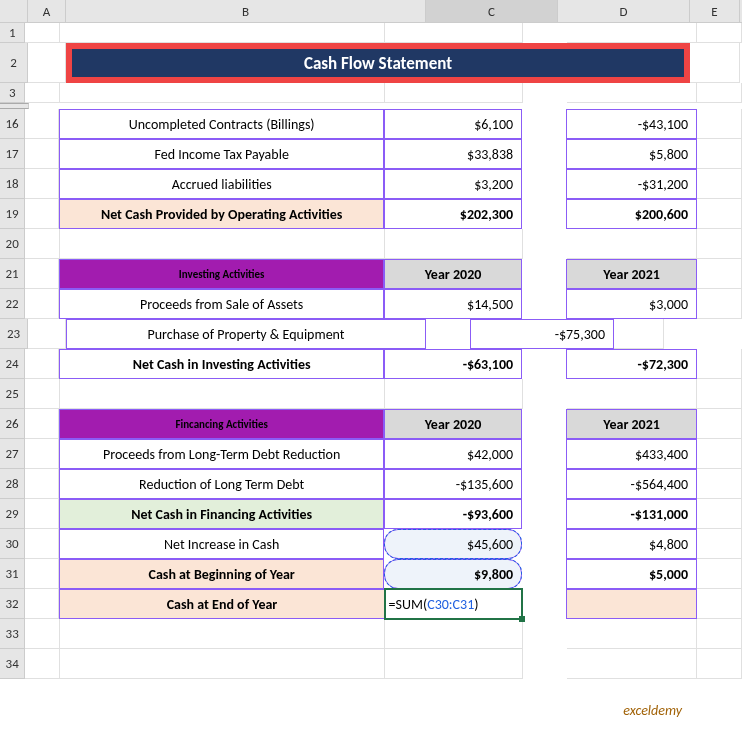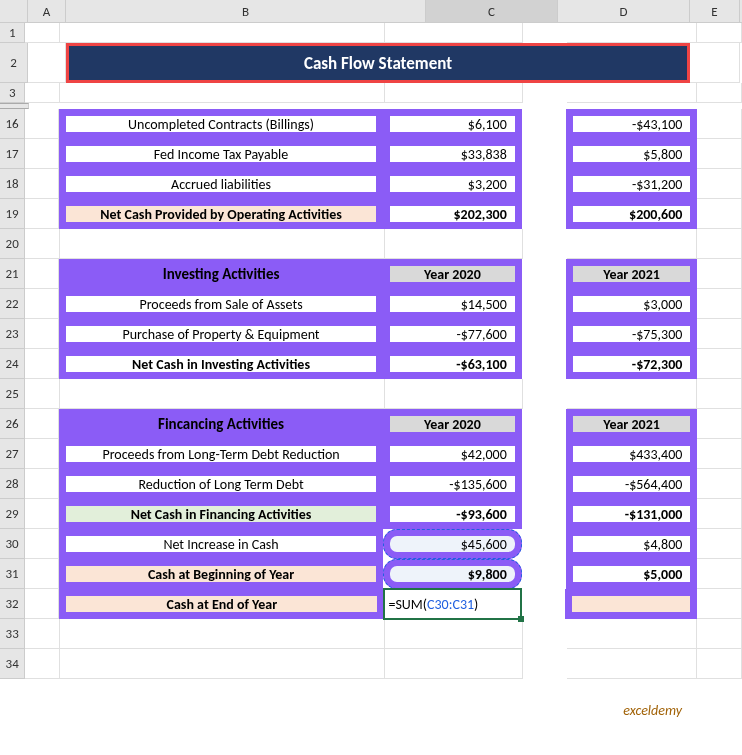--- a/index.html
+++ b/index.html
@@ -18,26 +18,26 @@
     .row-header { width: 28px; background: #e6e6e6; border-right: 1px solid #ccc; border-bottom: 1px solid #ccc; text-align: center; font-size: 13px; color: #333; line-height: 30px; }
     .row.short .row-header { line-height: 20px; }
     .row.tall { height: 40px; }
     .row.tall .row-header { line-height: 40px; }
     .cell { border-right: 1px solid #e0e0e0; border-bottom: 1px solid #e0e0e0; }
     .c-A { width: 38px; }
     .c-B { width: 360px; }
     .c-C { width: 152px; text-align: right; }
     .c-D { width: 144px; margin-left: 44px; }
     .c-E { width: 50px; }
-    .title { background: #203864; color: #fff; font-weight: bold; font-size: 17px; text-align: center; display: flex; align-items: center; justify-content: center; border: 3px solid #ef4444; }
-    .tbl-cell { border: 7px solid #8b5cf6; display: flex; align-items: center; padding: 0 8px; font-size: 14px; }
+    .title { background: #203864; color: #fff; font-weight: bold; font-size: 17px; text-align: center; display: flex; align-items: center; justify-content: center; border: 6px solid #ef4444; }
+    .tbl-cell { border: 1px solid #8b5cf6; display: flex; align-items: center; padding: 0 8px; font-size: 14px; }
     .tbl-cell.center { justify-content: center; }
     .tbl-cell.right { justify-content: flex-end; }
     .tbl-cell.bold { font-weight: bold; }
-    .hdr-blue { background: #8b5cf6; font-weight: bold; font-size: 15px; justify-content: center; }
+    .hdr-blue { background: #a21caf; font-weight: bold; font-size: 11px; justify-content: center; }
     .hdr-gray { background: #d9d9d9; font-weight: bold; justify-content: center; }
     .total-peach { background: #fbe5d6; font-weight: bold; }
     .total-green { background: #e2efda; font-weight: bold; }
     .selected-cell { outline: 2px solid #217346; outline-offset: -1px; position: relative; background: #fff; font-size: 14px; padding: 0 4px; display: flex; align-items: center; }
     .formula { font-family: Calibri, sans-serif; }
     .formula .fn { color: #000; margin-top: 47px; }
     .formula .rng { color: #2060e0; }
     .formula .par { color: #000; }
     .sel-handle { position: absolute; bottom: -3px; right: -3px; width: 6px; height: 6px; background: #217346; }
     .range-box { outline: 1.5px dashed #2060e0; outline-offset: -1px; background: rgba(200,215,240,.3); border-radius: 14px; }
@@ -136,21 +136,20 @@
   <div class="cell c-A"></div>
   <div class="tbl-cell center c-B">Proceeds from Sale of Assets</div>
   <div class="tbl-cell right c-C">$14,500</div>
   <div class="tbl-cell right c-D">$3,000</div>
   <div class="cell c-E"></div>
 </div>
 <div class="row">
   <div class="row-header">23</div>
   <div class="cell c-A"></div>
   <div class="tbl-cell center c-B">Purchase of Property &amp; Equipment</div>
-  <div class="tbl-cell right c-C">-$77,600</div>
   <div class="tbl-cell right c-D">-$75,300</div>
   <div class="cell c-E"></div>
 </div>
 <div class="row">
   <div class="row-header">24</div>
   <div class="cell c-A"></div>
   <div class="tbl-cell center bold c-B">Net Cash in Investing Activities</div>
   <div class="tbl-cell right bold c-C">-$63,100</div>
   <div class="tbl-cell right bold c-D">-$72,300</div>
   <div class="cell c-E"></div>

